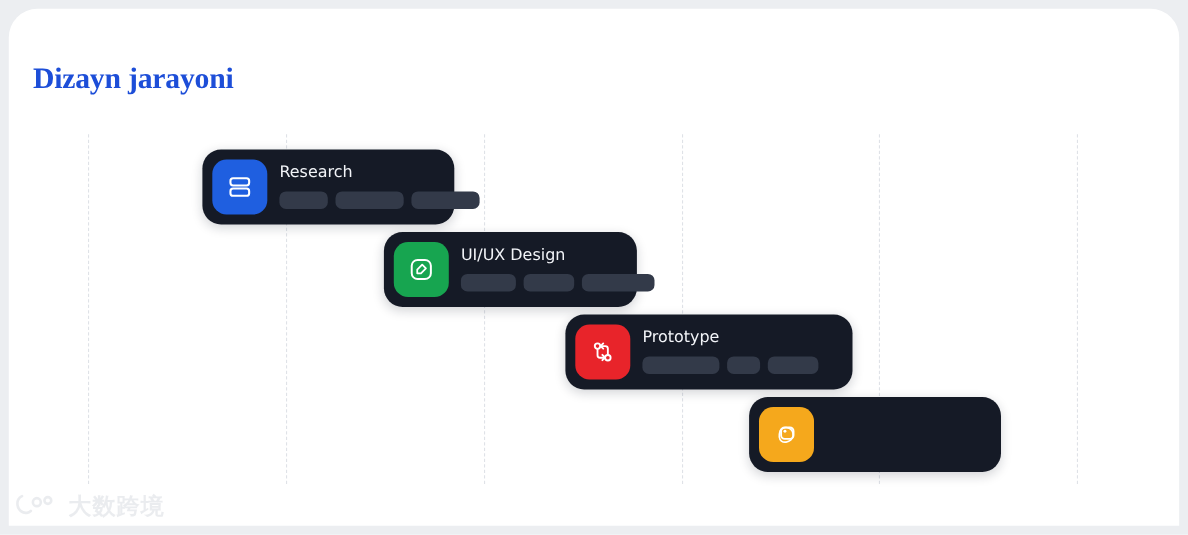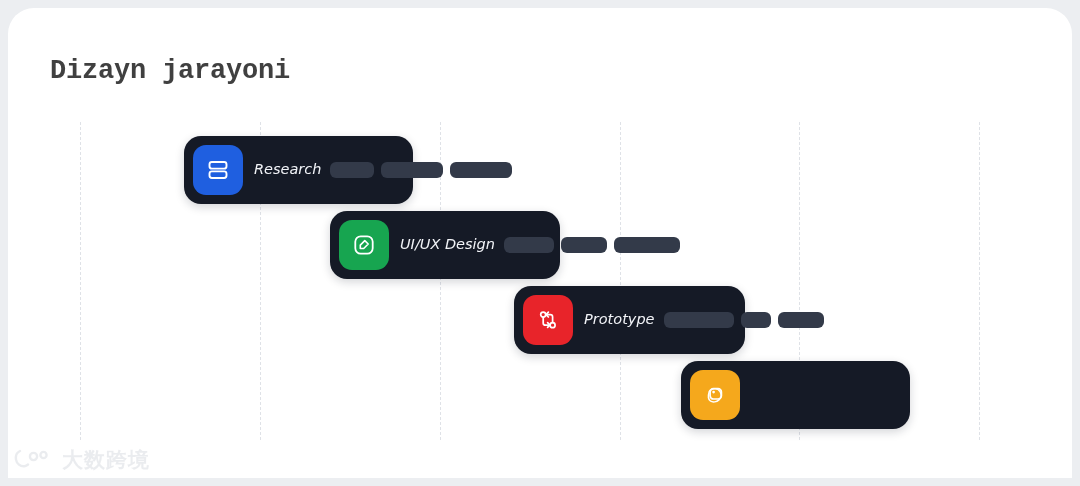--- a/index.html
+++ b/index.html
@@ -29,27 +29,27 @@
     width: 1064px;
     height: 470px;
     background: #ffffff;
     border-radius: 26px 26px 0 0;
     overflow: hidden;
   }
 
   
   #page-title {
     position: absolute;
-    left: 42px;
+    left: 22px;
     top: 48px;
     font-size: 27px;
     font-weight: bold;
-    color: #404040;
+    color: #1d4ed8;
     letter-spacing: -0.2px;
-    font-family: Liberation Mono, monospace;
+    font-family: Liberation Serif, serif;
     white-space: nowrap;
   }
 
   
   .gridline {
     position: absolute;
     top: 114px;
     width: 0px;
     height: 318px;
     border-left: 1px dashed #dfe2e7;
@@ -74,25 +74,25 @@
     border-radius: 13px;
     flex: 0 0 auto;
     display: flex;
     align-items: center;
     justify-content: center;
   }
   .card-icon svg { display:block; }
 
   .card-body {
     display: flex;
+    flex-direction: column;
     justify-content: center;
     gap: 9px;
     flex: 1 1 auto;
     padding-right: 6px;
-    font-style: italic;
   }
 
   .card-label {
     color: #f2f4f8;
     font-size: 14.5px;
     line-height: 15px;
     font-family: "DejaVu Sans", sans-serif;
     white-space: nowrap;
   }
 
@@ -102,22 +102,22 @@
     align-items: center;
   }
   .bar {
     height: 16px;
     border-radius: 6px;
     background: #333a49;
   }
 
   
   #card-research   { left: 176px; top: 128px;  width: 229px; }
-  #card-uiux       { left: 322px; top: 203px;  width: 230px; }
-  #card-prototype  { left: 506px; top: 278px;  width: 231px; }
+  #card-uiux       { left: 341px; top: 203px;  width: 230px; }
+  #card-prototype  { left: 506px; top: 278px;  width: 261px; }
   #card-casestudy  { left: 673px; top: 353px;  width: 229px; }
 
   
   #watermark {
     position: absolute;
     left: 14px;
     bottom: 12px;
     display: flex;
     align-items: center;
     gap: 8px;

